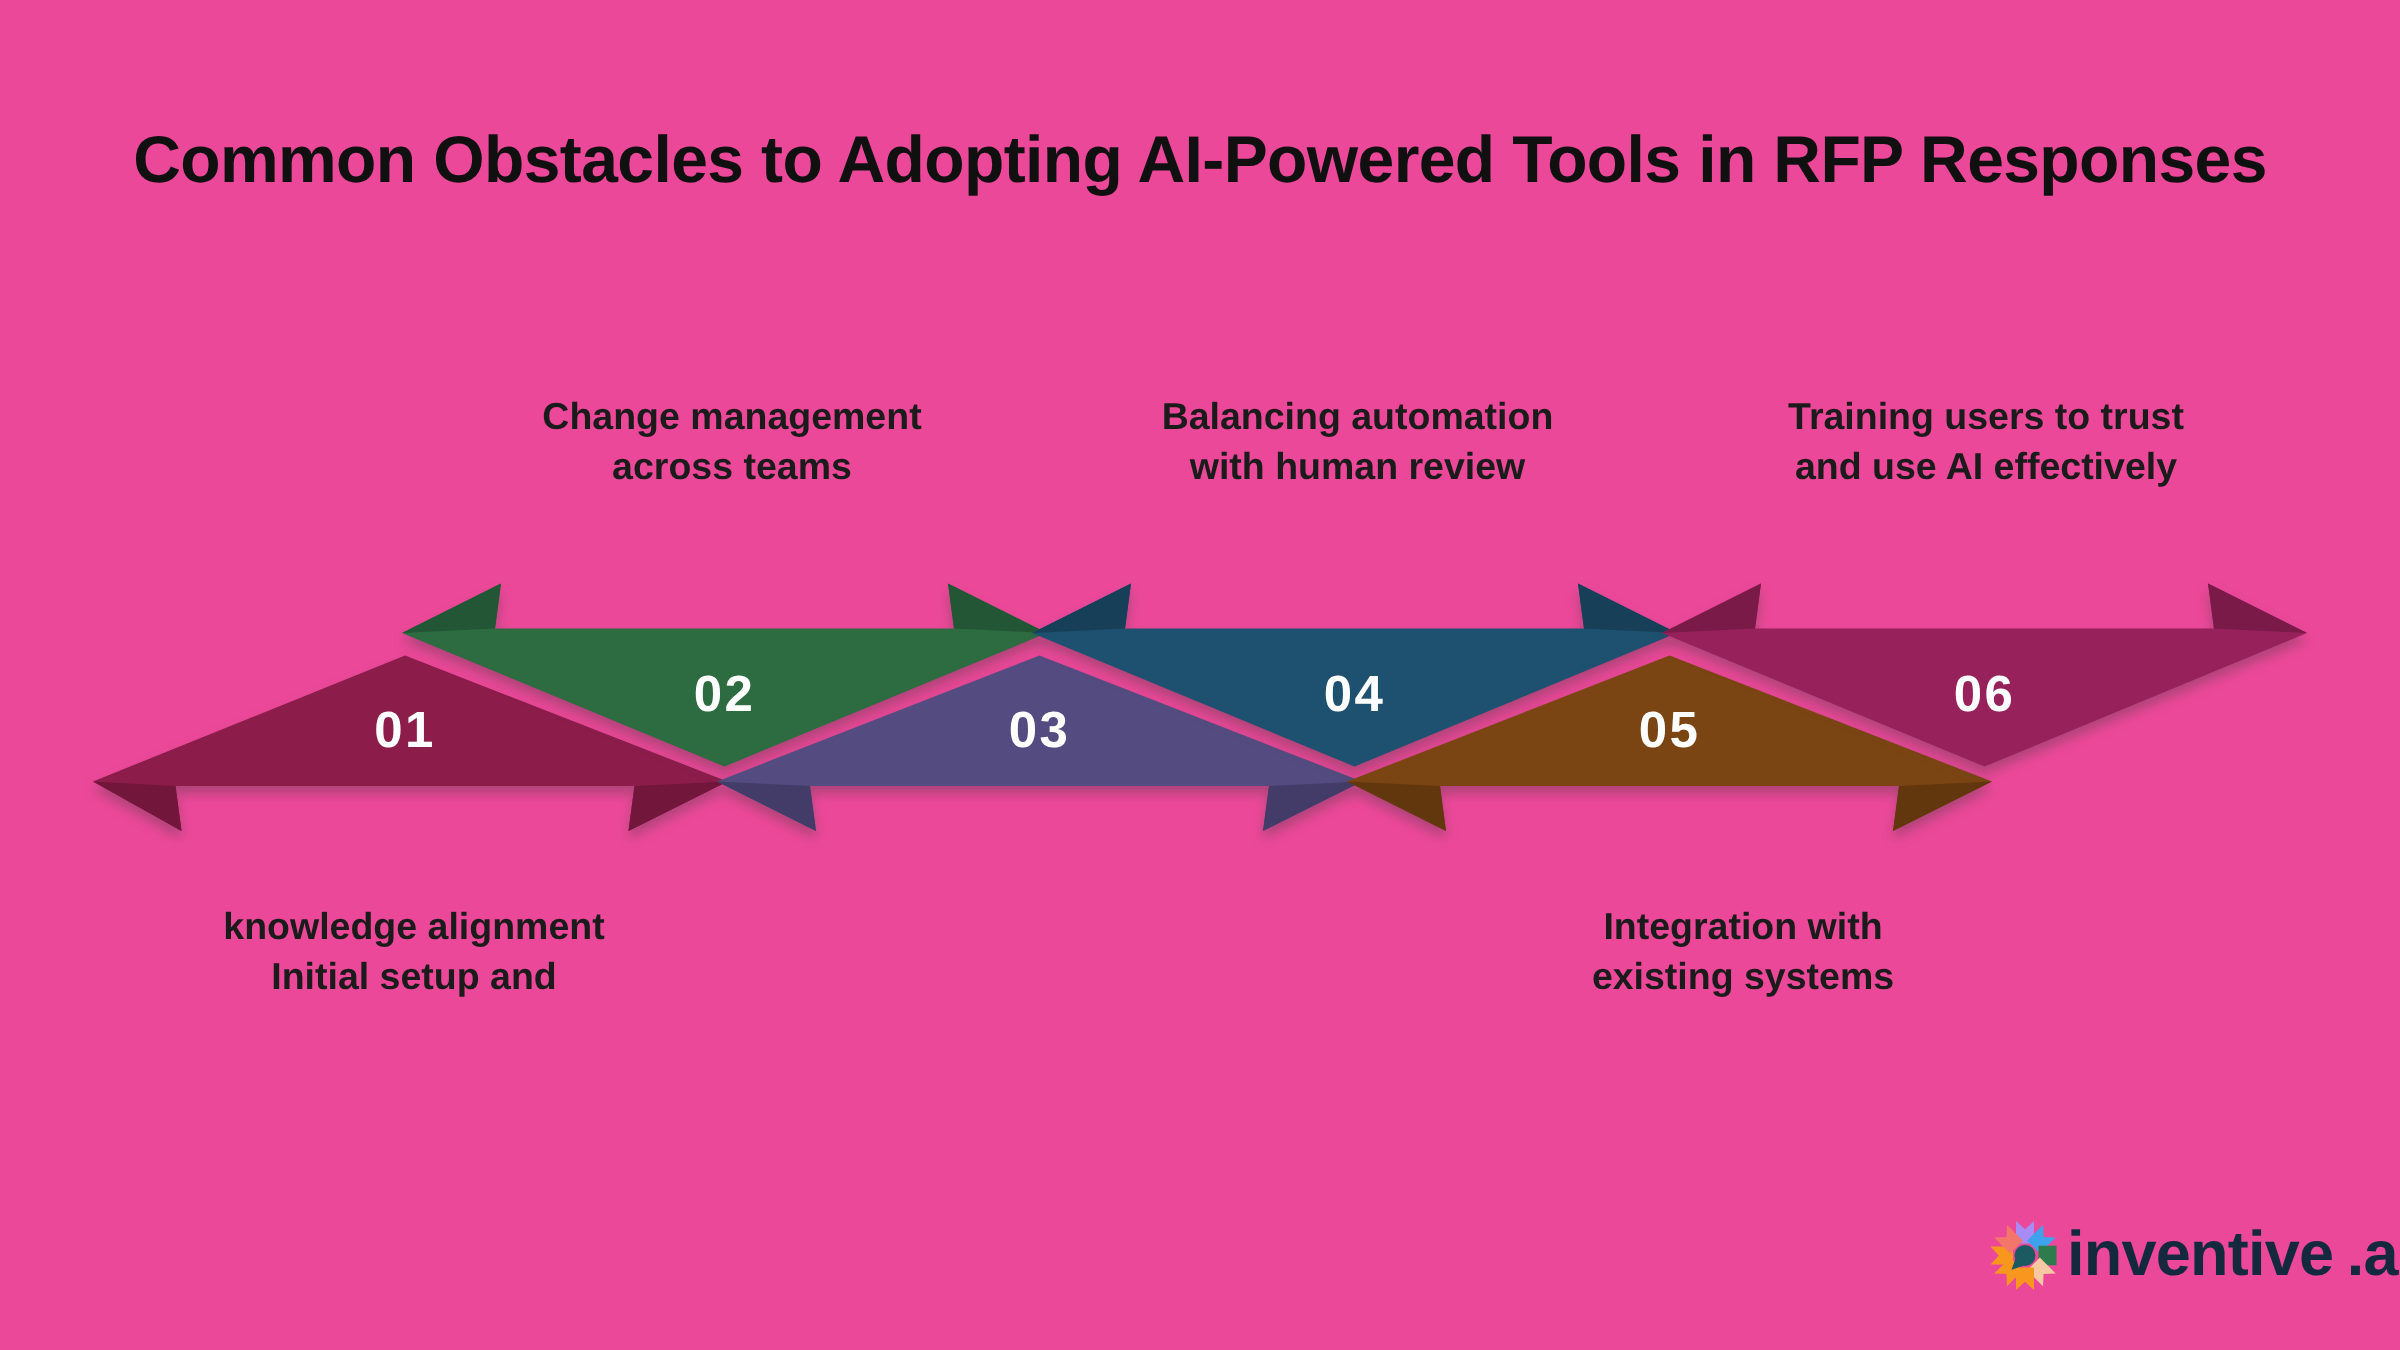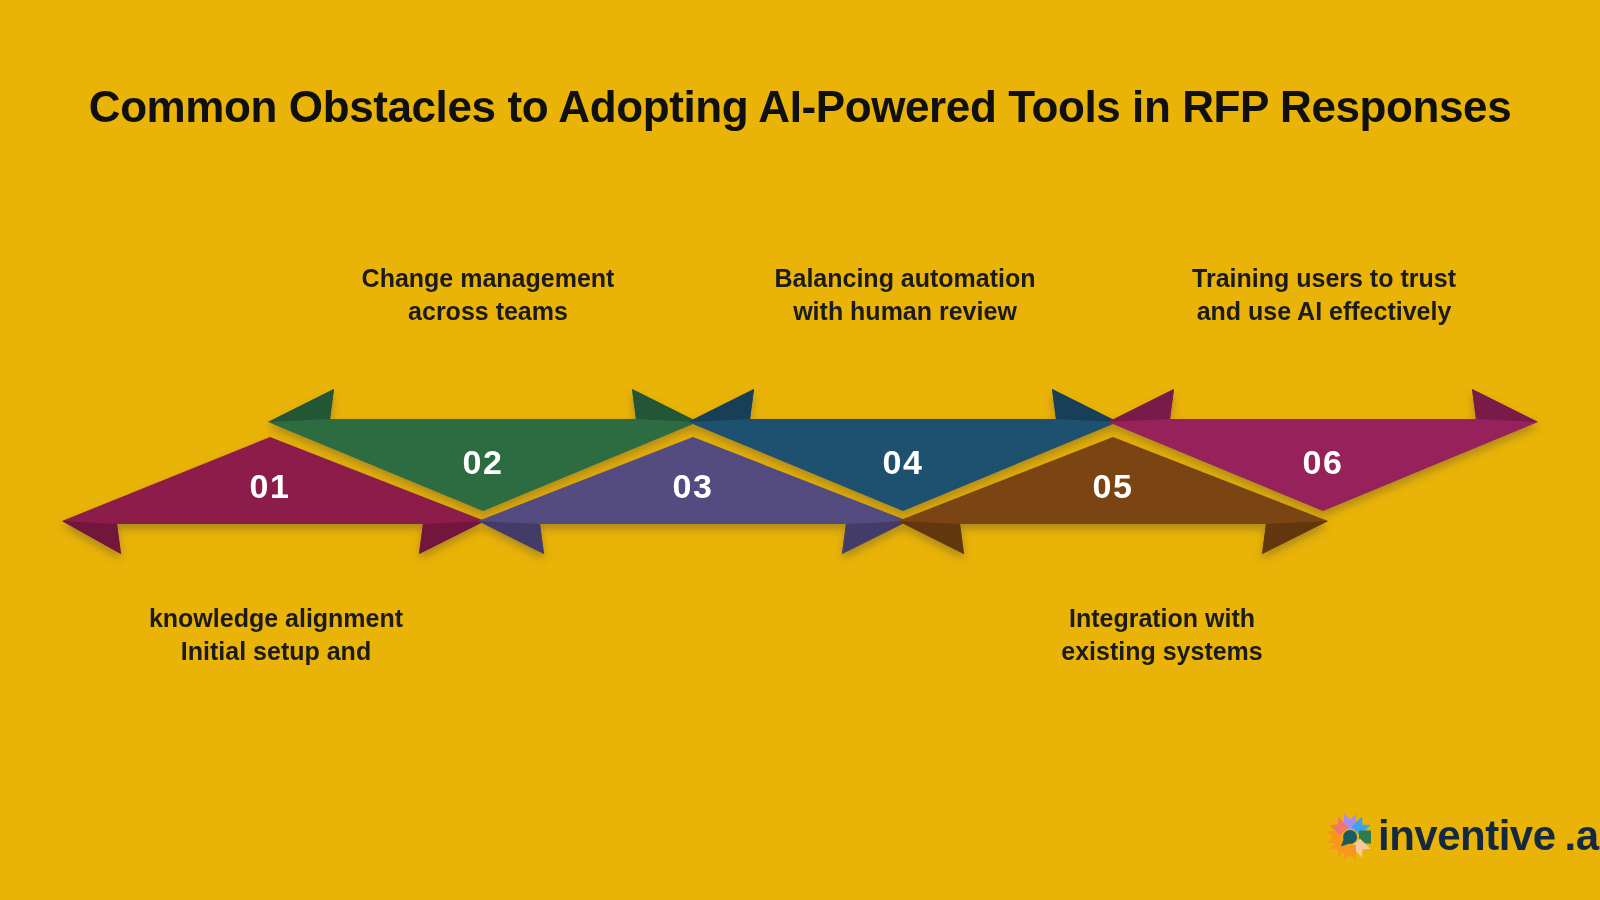--- a/index.html
+++ b/index.html
@@ -1,17 +1,17 @@
 <!DOCTYPE html>
 <html><head>
 <meta charset="utf-8">
 <style>
   html,body{margin:0;padding:0;background:#ffffff;}
   .canvas{
-    position:relative;width:1600px;height:900px;background:#eab308;
+    position:relative;width:1600px;height:900px;background:#ec4899;
     overflow:hidden;font-family:"Liberation Sans",sans-serif;
   }
   .title{
     position:absolute;left:0;right:0;top:82px;text-align:center;
     font-size:44px;font-weight:700;color:#101010;letter-spacing:-0.4px;
   }
   .label{
     position:absolute;transform:translateX(-50%);text-align:center;
     font-size:25px;font-weight:700;color:#1b1b1b;line-height:33px;white-space:nowrap;
   }

